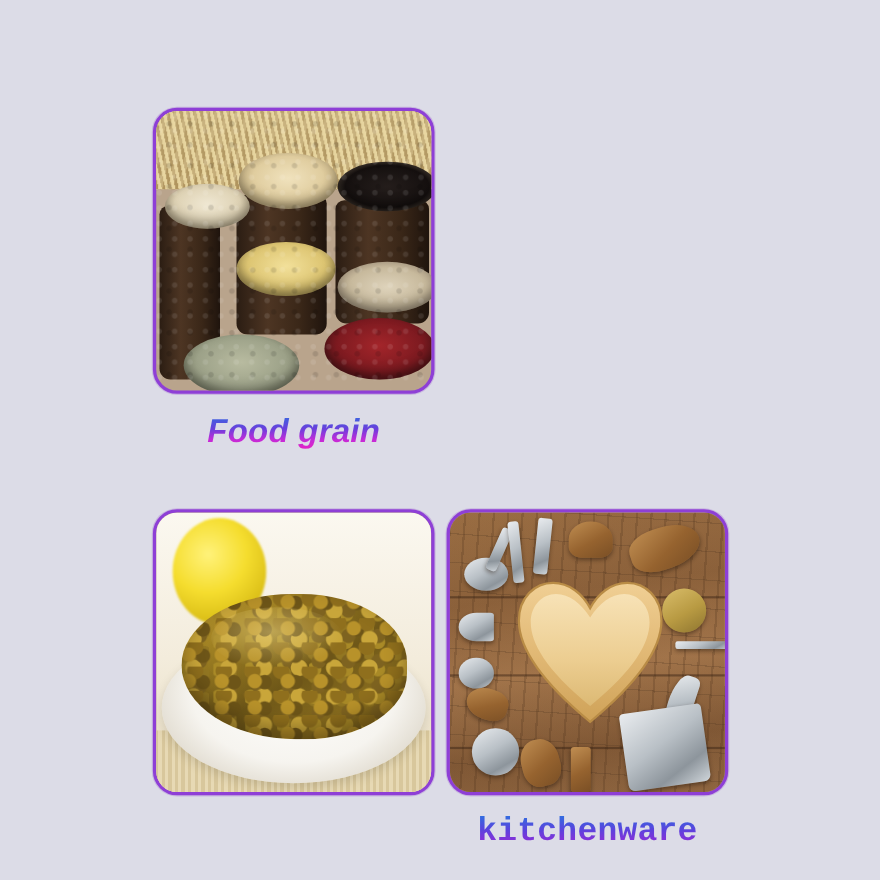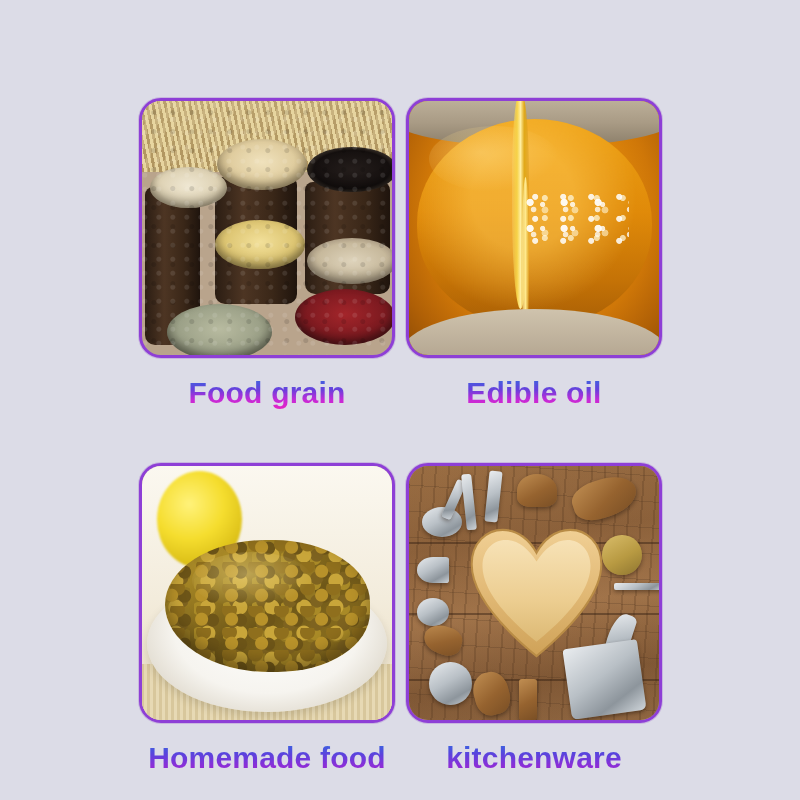--- a/index.html
+++ b/index.html
@@ -21,24 +21,24 @@
     color:#0a0a0a;
     line-height:1.05;
   }
 
   .grid {
     position:absolute;
     top:98px; left:139px;
     width:523px; height:690px;
   }
   .cell { position:absolute; width:256px; }
-  .cell.c0 { left:0;   top:0; }
+  .cell.c0 { left:0;   top:0;font-style:italic; }
   .cell.c1 { left:267px; top:0; }
   .cell.c2 { left:0;   top:365px; }
-  .cell.c3 { left:267px; top:365px; }
+  .cell.c3 { left:267px; top:365px;font-family:Liberation Mono, monospace; }
 
   .card {
     position:relative;
     width:256px; height:260px;
     border-radius:22px;
     border:3px solid #8e3fd6;
     overflow:hidden;
     background:#b9a48c;
     box-shadow:0 0 0 1px rgba(140,70,200,0.25);
   }
@@ -237,48 +237,32 @@
           <div class="lyr g-yellowbowl bowl"></div>
           <div class="lyr g-barleybowl bowl"></div>
           <div class="lyr g-redbowl bowl"></div>
           <div class="lyr g-seedbowl bowl"></div>
           <div class="lyr g-speck"></div>
         </div>
       </div>
       <div class="label grad-a">Food grain</div>
     </div>
 
-    <div class="cell c1">
-      <div class="card">
-        <div class="photo">
-          <div class="lyr oil-bg"></div>
-          <div class="lyr oil-rim-top"></div>
-          <div class="lyr oil-inner"></div>
-          <div class="lyr oil-gloss"></div>
-          <div class="lyr oil-stream"></div>
-          <div class="lyr oil-stream2"></div>
-          <div class="lyr oil-bubbles"></div>
-          <div class="lyr oil-rim-bot"></div>
-        </div>
-      </div>
-      <div class="label grad-a">Edible oil</div>
-    </div>
 
     <div class="cell c2">
       <div class="card">
         <div class="photo">
           <div class="lyr hf-bg"></div>
           <div class="lyr hf-lemon"></div>
           <div class="lyr hf-mat"></div>
           <div class="lyr hf-plate"></div>
           <div class="lyr hf-pickle"></div>
           <div class="lyr hf-shine"></div>
         </div>
       </div>
-      <div class="label grad-b">Homemade food</div>
     </div>
 
     <div class="cell c3">
       <div class="card">
         <div class="photo">
           <div class="lyr kw-bg"></div>
           <div class="lyr kw-plank" style="top:30%"></div>
           <div class="lyr kw-plank" style="top:58%"></div>
           <div class="lyr kw-plank" style="top:84%"></div>
 

